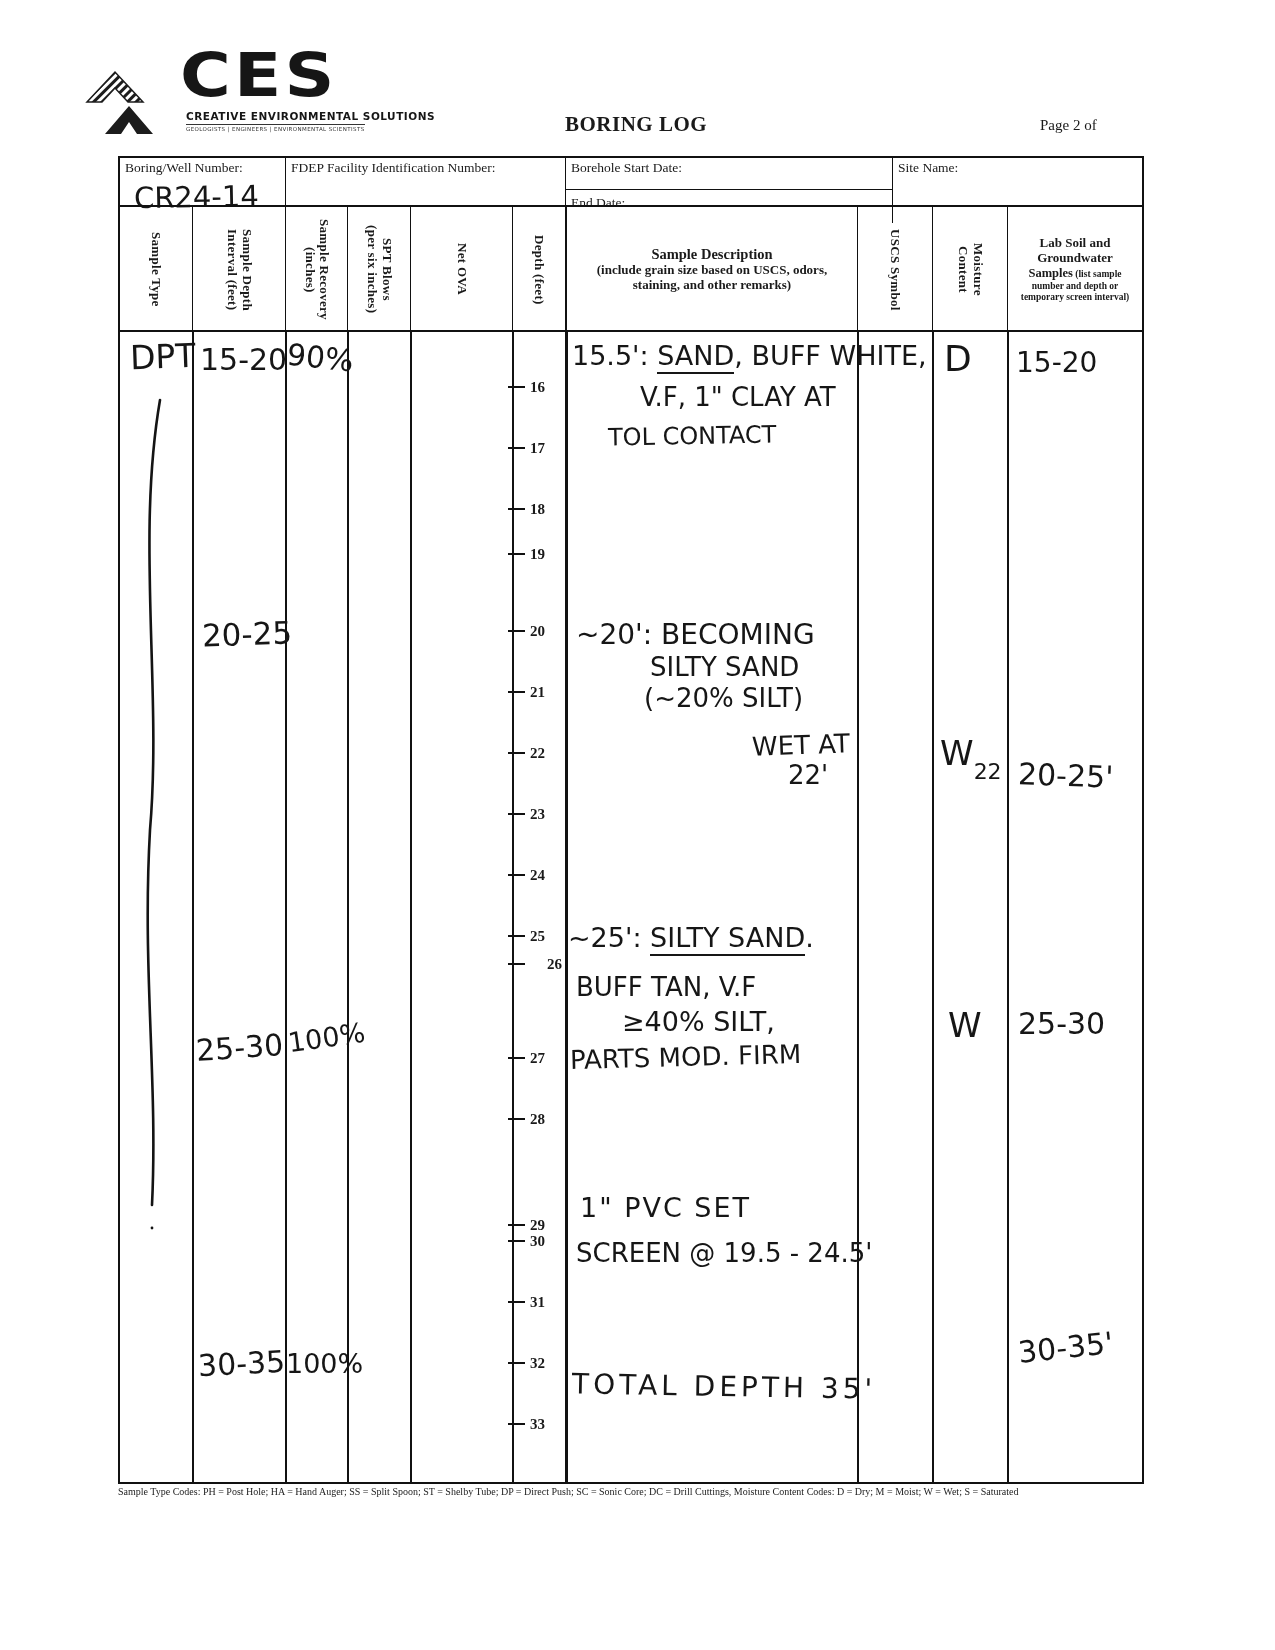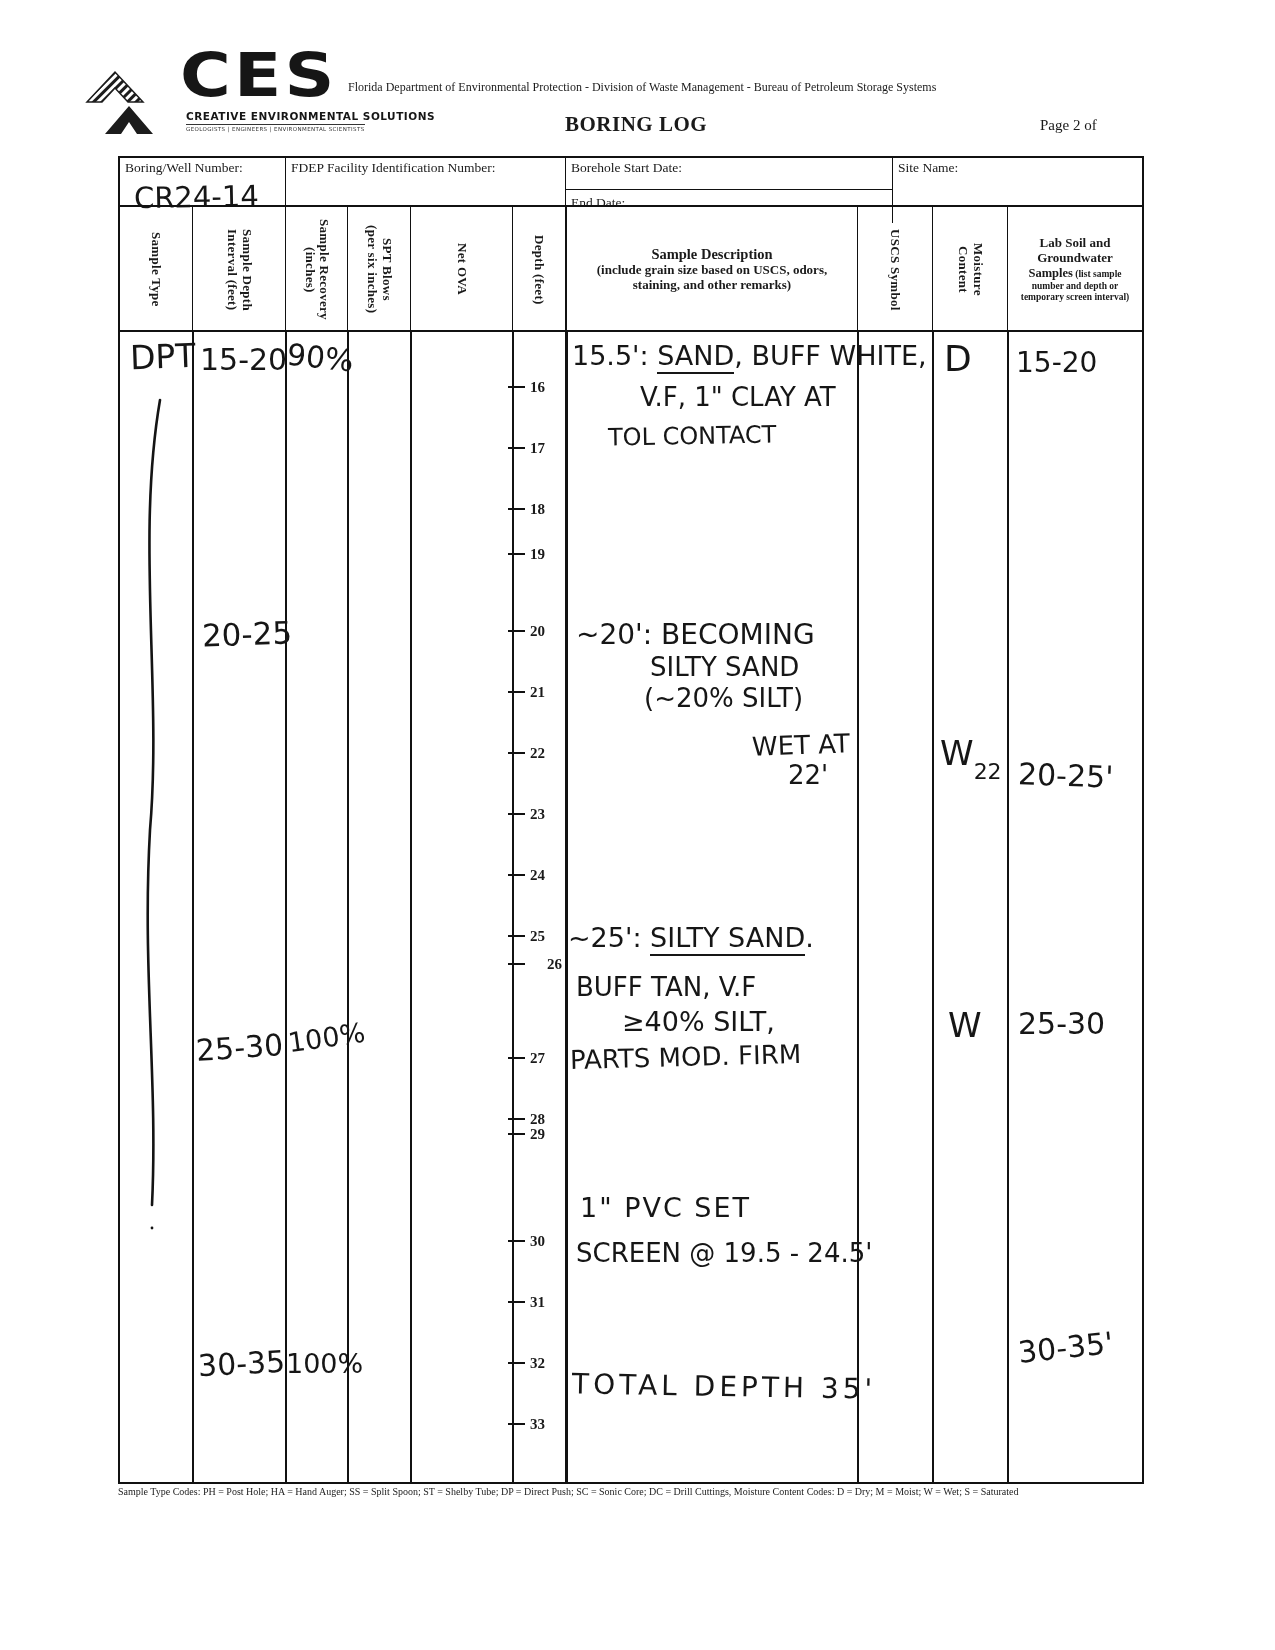--- a/index.html
+++ b/index.html
@@ -46,21 +46,20 @@
         </pattern>
       </defs>
       <polygon points="2,36 30,6 58,36 43,36 30,22 17,36" fill="url(#hatch)" stroke="#1c1c1c" stroke-width="1.5"></polygon>
       <polygon points="20,68 44,40 68,68 52,68 44,56 36,68" fill="#1c1c1c"></polygon>
     </svg>
   </div>
   <div class="abs" id="logo-acronym" style="left:180px;top:50px;">CES</div>
   <div class="abs" id="logo-name" style="left:186px;top:110px;">CREATIVE ENVIRONMENTAL SOLUTIONS</div>
   <div class="abs" id="logo-tagline" style="left:186px;top:124px;border-top:1px solid #333;padding-top:1px;">GEOLOGISTS | ENGINEERS | ENVIRONMENTAL SCIENTISTS</div>
 
-  <div class="abs serif" style="left:348px;top:80px;width:600px;font-size:12px;">Florida Department of Environmental Protection - Division of Waste Management - Bureau of Petroleum Storage Systems</div>
   <div class="abs serif" style="left:565px;top:112px;font-size:21px;font-weight:bold;letter-spacing:.5px;">BORING LOG</div>
   <div class="abs serif" style="left:1040px;top:117px;font-size:15px;">Page 2 of</div>
 
   <div class="abs" id="info-box">
     <div class="icell" style="width:165px;">
       <span>Boring/Well Number:</span>
       <div class="hw abs" style="left:14px;top:24px;font-size:29px;transform:rotate(-1deg);">CR24-14</div>
     </div>
     <div class="icell" style="width:280px;">
       <span>FDEP Facility Identification Number:</span>
@@ -182,21 +181,21 @@
             <div class="num">26</div>
           </div>
           <div class="tick" style="top: 716px;">
             <div class="dash"></div>
             <div class="num">27</div>
           </div>
           <div class="tick" style="top: 777px;">
             <div class="dash"></div>
             <div class="num">28</div>
           </div>
-          <div class="tick" style="top: 792px; justify-content: space-between;">
+          <div class="tick" style="top: 883px; justify-content: space-between;">
             <div class="dash"></div>
             <div class="num">29</div>
           </div>
           <div class="tick" style="top: 899px;">
             <div class="dash"></div>
             <div class="num">30</div>
           </div>
           <div class="tick" style="top: 960px;">
             <div class="dash"></div>
             <div class="num">31</div>

